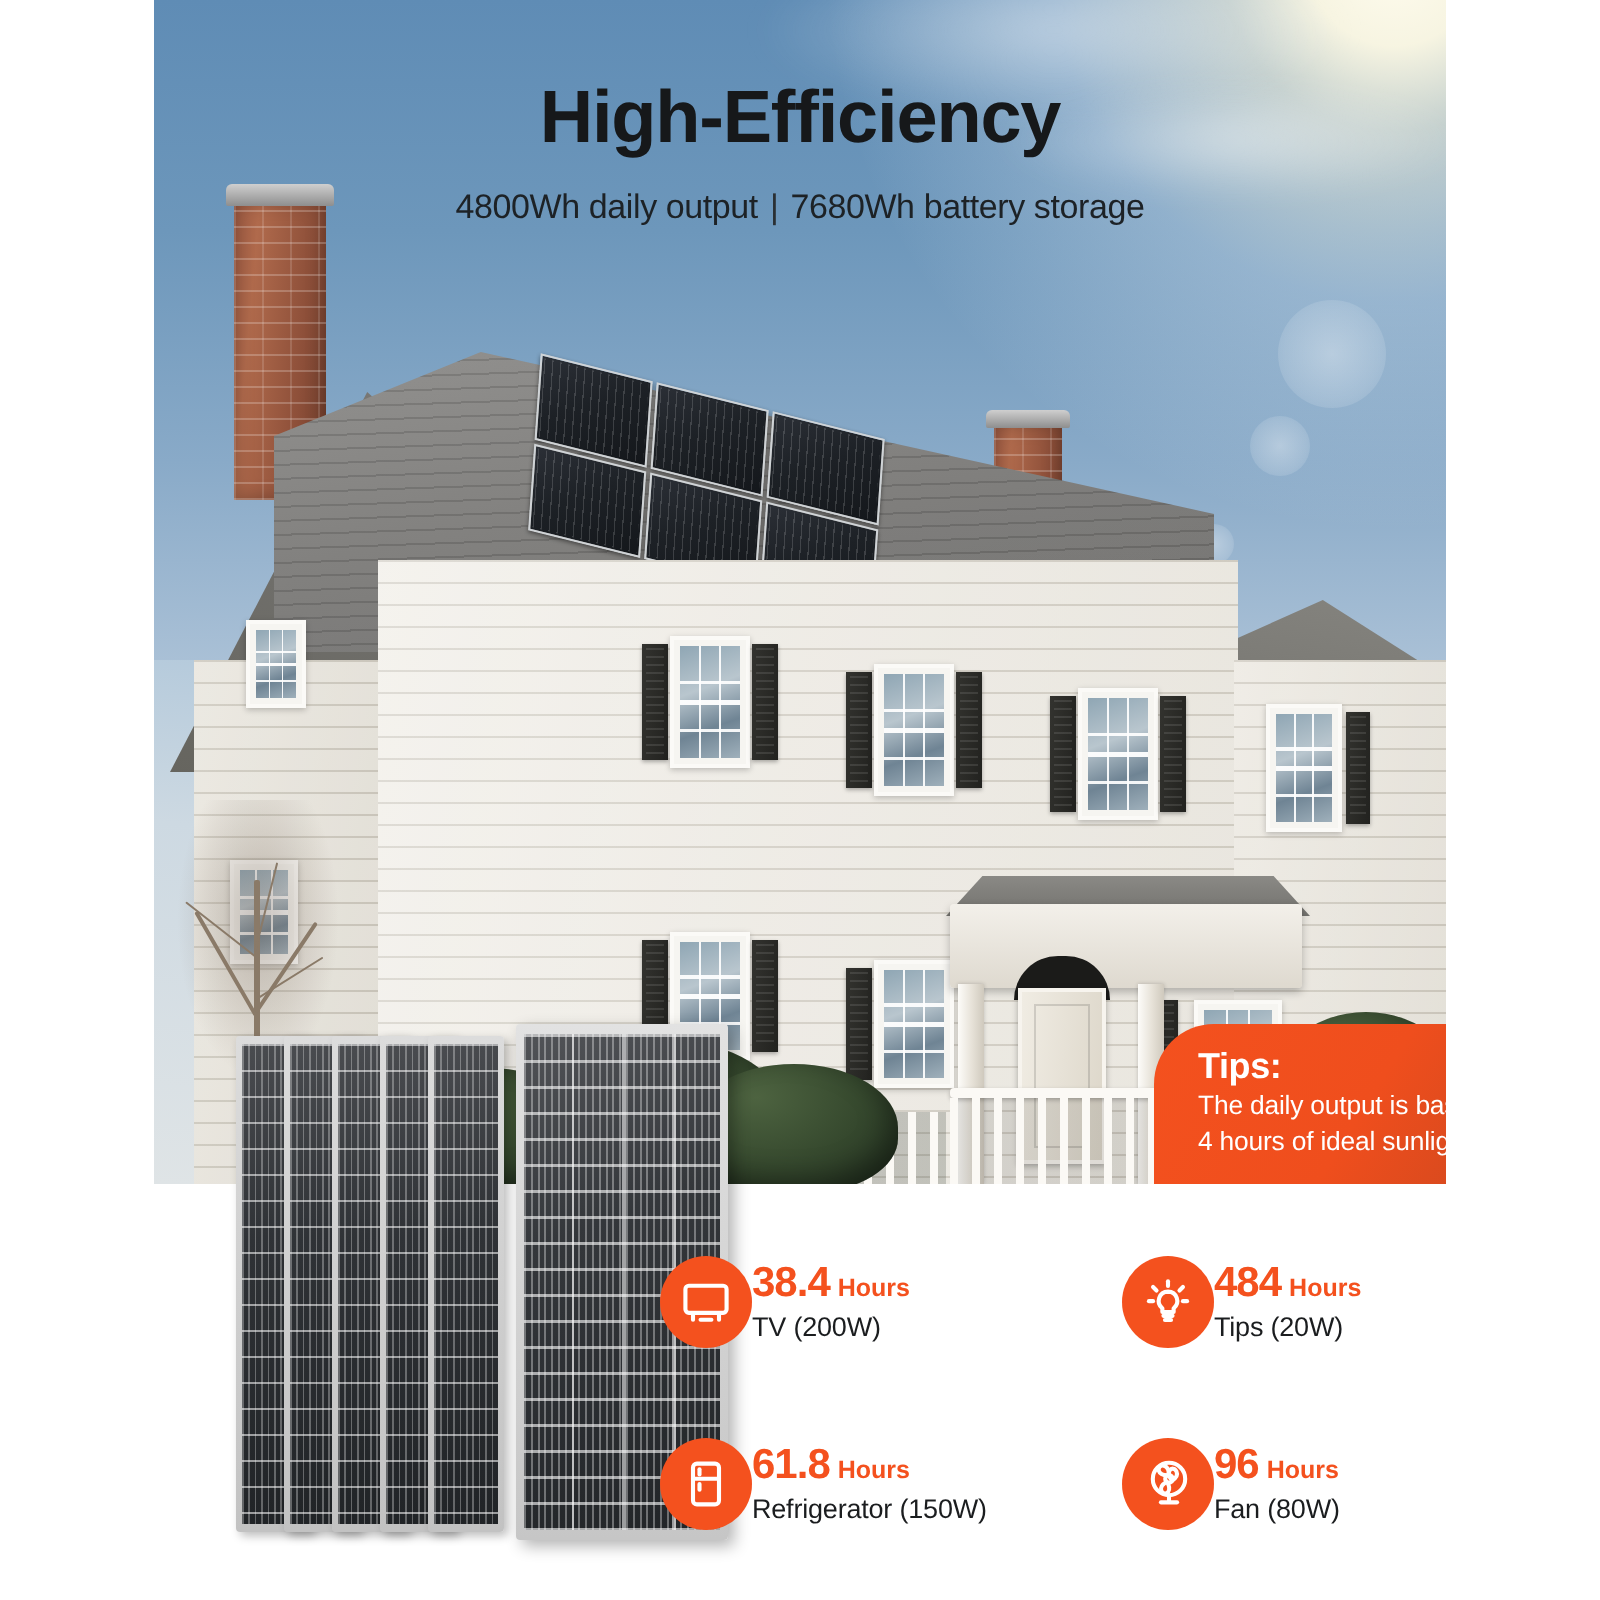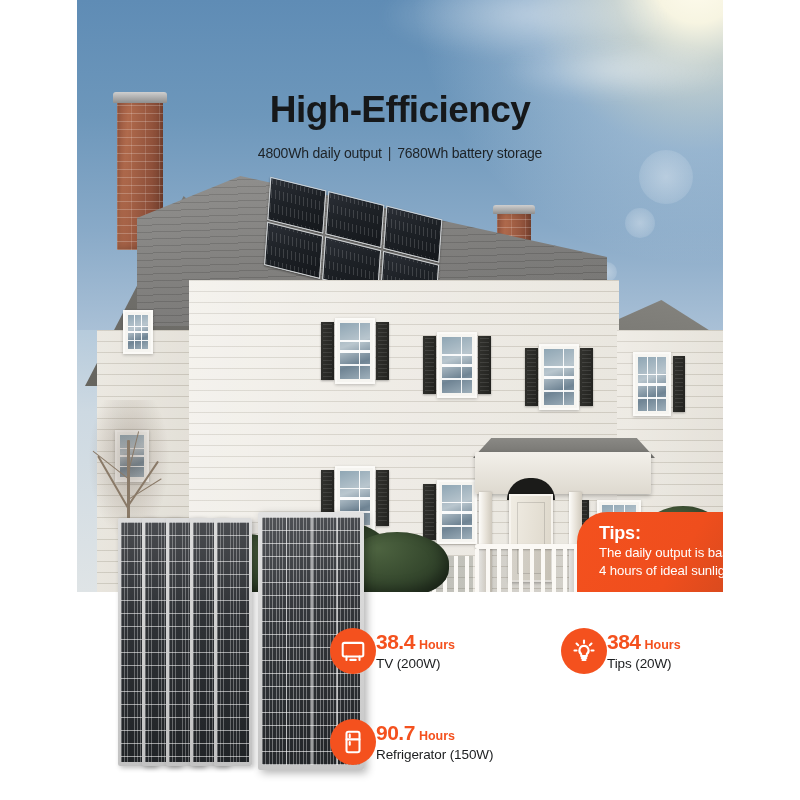--- a/index.html
+++ b/index.html
@@ -219,27 +219,27 @@
     position:relative;
   }
   .bus {
     position:absolute; top:0; width:1.6px; height:100%;
     background:rgba(255,255,255,.55);
   }
 
   
   .hero-text { position:absolute; left:0; top:0; width:100%; text-align:center; }
   .title {
-    margin-top:89px; color:#16181a;
+    margin-top:38px; color:#16181a;
     font-size:37px; font-weight:bold; line-height:1.14;
     letter-spacing:-.6px;
   }
   .subtitle {
     margin-top:14px; color:#1d2226;
-    font-size:14px; font-weight:400; letter-spacing:-.2px;
+    font-size:17px; font-weight:400; letter-spacing:-.2px;
   }
   .subtitle .sep { color:#2a2f33; padding:0 6px; font-weight:300; }
 
   
   .tips {
     position:absolute; left:500px; top:512px; width:223px; height:80px;
     background:linear-gradient(122deg,#f4511e 0%,#ef4e1d 48%,#c2461f 100%);
     border-radius:30px 0 0 0;
     padding:11px 0 0 22px;
     color:#fff;
@@ -453,37 +453,56 @@
         <line x1="10.6" y1="20.3" x2="13.4" y2="20.3"></line>
         <line x1="12" y1="2.4" x2="12" y2="4.6"></line>
         <line x1="5.1" y1="5.1" x2="6.7" y2="6.7"></line>
         <line x1="18.9" y1="5.1" x2="17.3" y2="6.7"></line>
         <line x1="3.2" y1="11.6" x2="5.1" y2="11.6"></line>
         <line x1="20.8" y1="11.6" x2="18.9" y2="11.6"></line>
       </svg>
     </div>
     <div class="stat-txt">
       <div>
-        <span class="stat-val">384</span><span class="stat-unit">Hours</span>
+        <span class="stat-val">484</span><span class="stat-unit">Hours</span>
       </div>
       <div class="stat-label">Tips (20W)</div>
     </div>
   </div>
 
   <div class="stat">
     <div class="stat-icon">
       <svg width="26" height="26" viewBox="0 0 24 24" fill="none" stroke="#ffffff" stroke-width="1.9" stroke-linecap="round" stroke-linejoin="round">
         <rect x="6" y="2.6" width="12" height="18.8" rx="1.8"></rect>
         <line x1="6" y1="9.6" x2="18" y2="9.6"></line>
         <line x1="9" y1="5.2" x2="9" y2="7.6"></line>
         <line x1="9" y1="12" x2="9" y2="14.6"></line>
       </svg>
     </div>
     <div class="stat-txt">
       <div>
-        <span class="stat-val">90.7</span><span class="stat-unit">Hours</span>
+        <span class="stat-val">61.8</span><span class="stat-unit">Hours</span>
       </div>
       <div class="stat-label">Refrigerator (150W)</div>
     </div>
   </div>
 
+  <div class="stat">
+    <div class="stat-icon">
+      <svg width="27" height="27" viewBox="0 0 24 24" fill="none" stroke="#ffffff" stroke-width="1.8" stroke-linecap="round" stroke-linejoin="round">
+        <circle cx="12" cy="10.2" r="7.2"></circle>
+        <circle cx="12" cy="10.2" r="1.7"></circle>
+        <path d="M12 8.5c0-2.2-.6-3.8-2.3-4.2-1.6-.3-2.6 1-2.2 2.3.4 1.4 2.3 2 4.5 1.9z"></path>
+        <path d="M13.3 11c1.8-1.2 2.7-2.7 2-4.2-.7-1.5-2.3-1.5-3-.4-.8 1.2-.2 3.1 1 4.6z"></path>
+        <path d="M11 11.4c-1.9 1.1-3 2.5-2.4 4 .6 1.5 2.2 1.6 3 .6.9-1.2.4-3.1-.6-4.6z"></path>
+        <line x1="12" y1="17.4" x2="12" y2="20.4"></line>
+        <line x1="8.4" y1="20.6" x2="15.6" y2="20.6"></line>
+      </svg>
+    </div>
+    <div class="stat-txt">
+      <div>
+        <span class="stat-val">96</span><span class="stat-unit">Hours</span>
+      </div>
+      <div class="stat-label">Fan (80W)</div>
+    </div>
+  </div>
 
 </div>
 
 </body></html>

